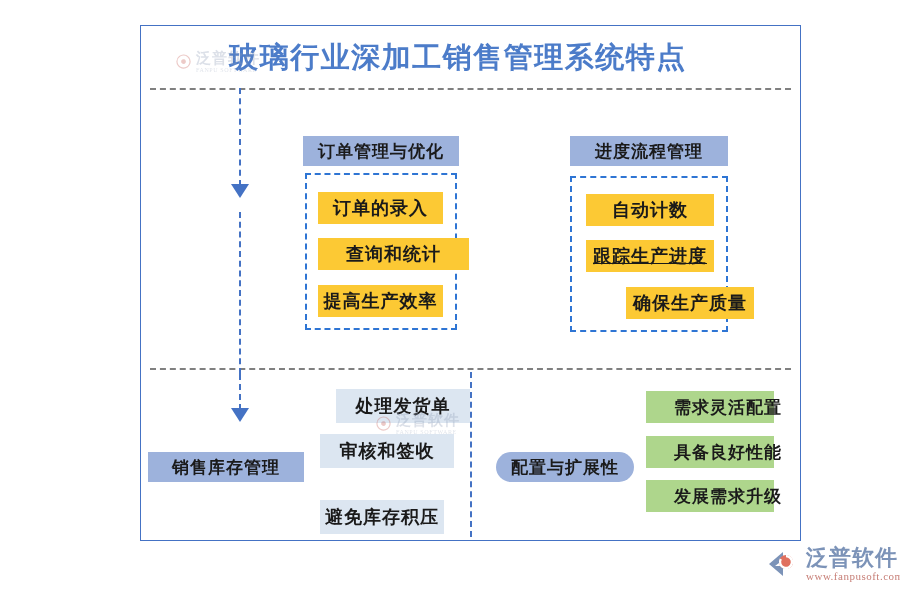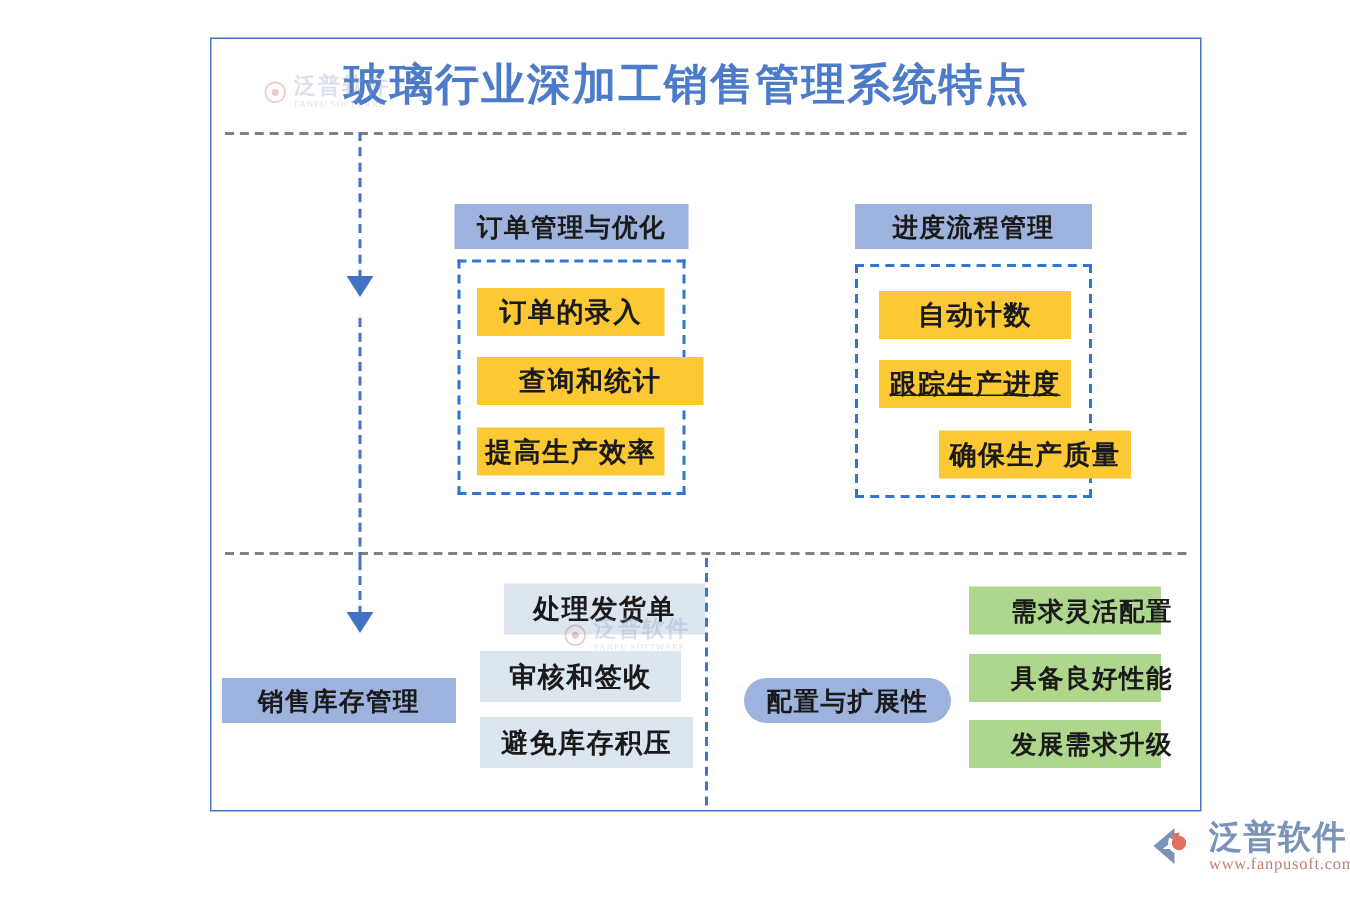--- a/index.html
+++ b/index.html
@@ -207,21 +207,21 @@
 <div class="group-dashed" style="left:570px; top:176px; width:158px; height:156px;"></div>
 
 <div class="box box-yellow" style="left:586px; top:194px; width:128px; height:32px;text-align:center;">自动计数</div>
 <div class="box box-yellow" style="left:586px; top:240px; width:128px; height:32px;text-decoration:underline;">跟踪生产进度</div>
 <div class="box box-yellow" style="left:586px; top:287px; width:128px; height:32px;margin-left:40px;">确保生产质量</div>
 
 <div class="box box-blue" style="left:148px; top:436px; width:156px; height:30px;">销售库存管理</div>
 
 <div class="box box-ltblue" style="left:336px; top:389px; width:134px; height:34px;">处理发货单</div>
 <div class="box box-ltblue" style="left:320px; top:434px; width:134px; height:34px;">审核和签收</div>
-<div class="box box-ltblue" style="left:320px; top:478px; width:142px; height:34px;">避免库存积压</div>
+<div class="box box-ltblue" style="left:320px; top:500px; width:124px; height:34px;">避免库存积压</div>
 
 <div class="box box-blue" style="left:496px; top:436px; width:138px; height:30px;border-radius:15px;">配置与扩展性</div>
 
 <div class="box box-green" style="left:646px; top:391px; width:128px; height:32px;">需求灵活配置</div>
 <div class="box box-green" style="left:646px; top:436px; width:128px; height:32px;">具备良好性能</div>
 <div class="box box-green" style="left:646px; top:480px; width:128px; height:32px;">发展需求升级</div>
 
 <div class="wm" style="left:175px; top:51px;">
   <span class="wm-mark">⦿</span>
   <span class="wm-txt">

